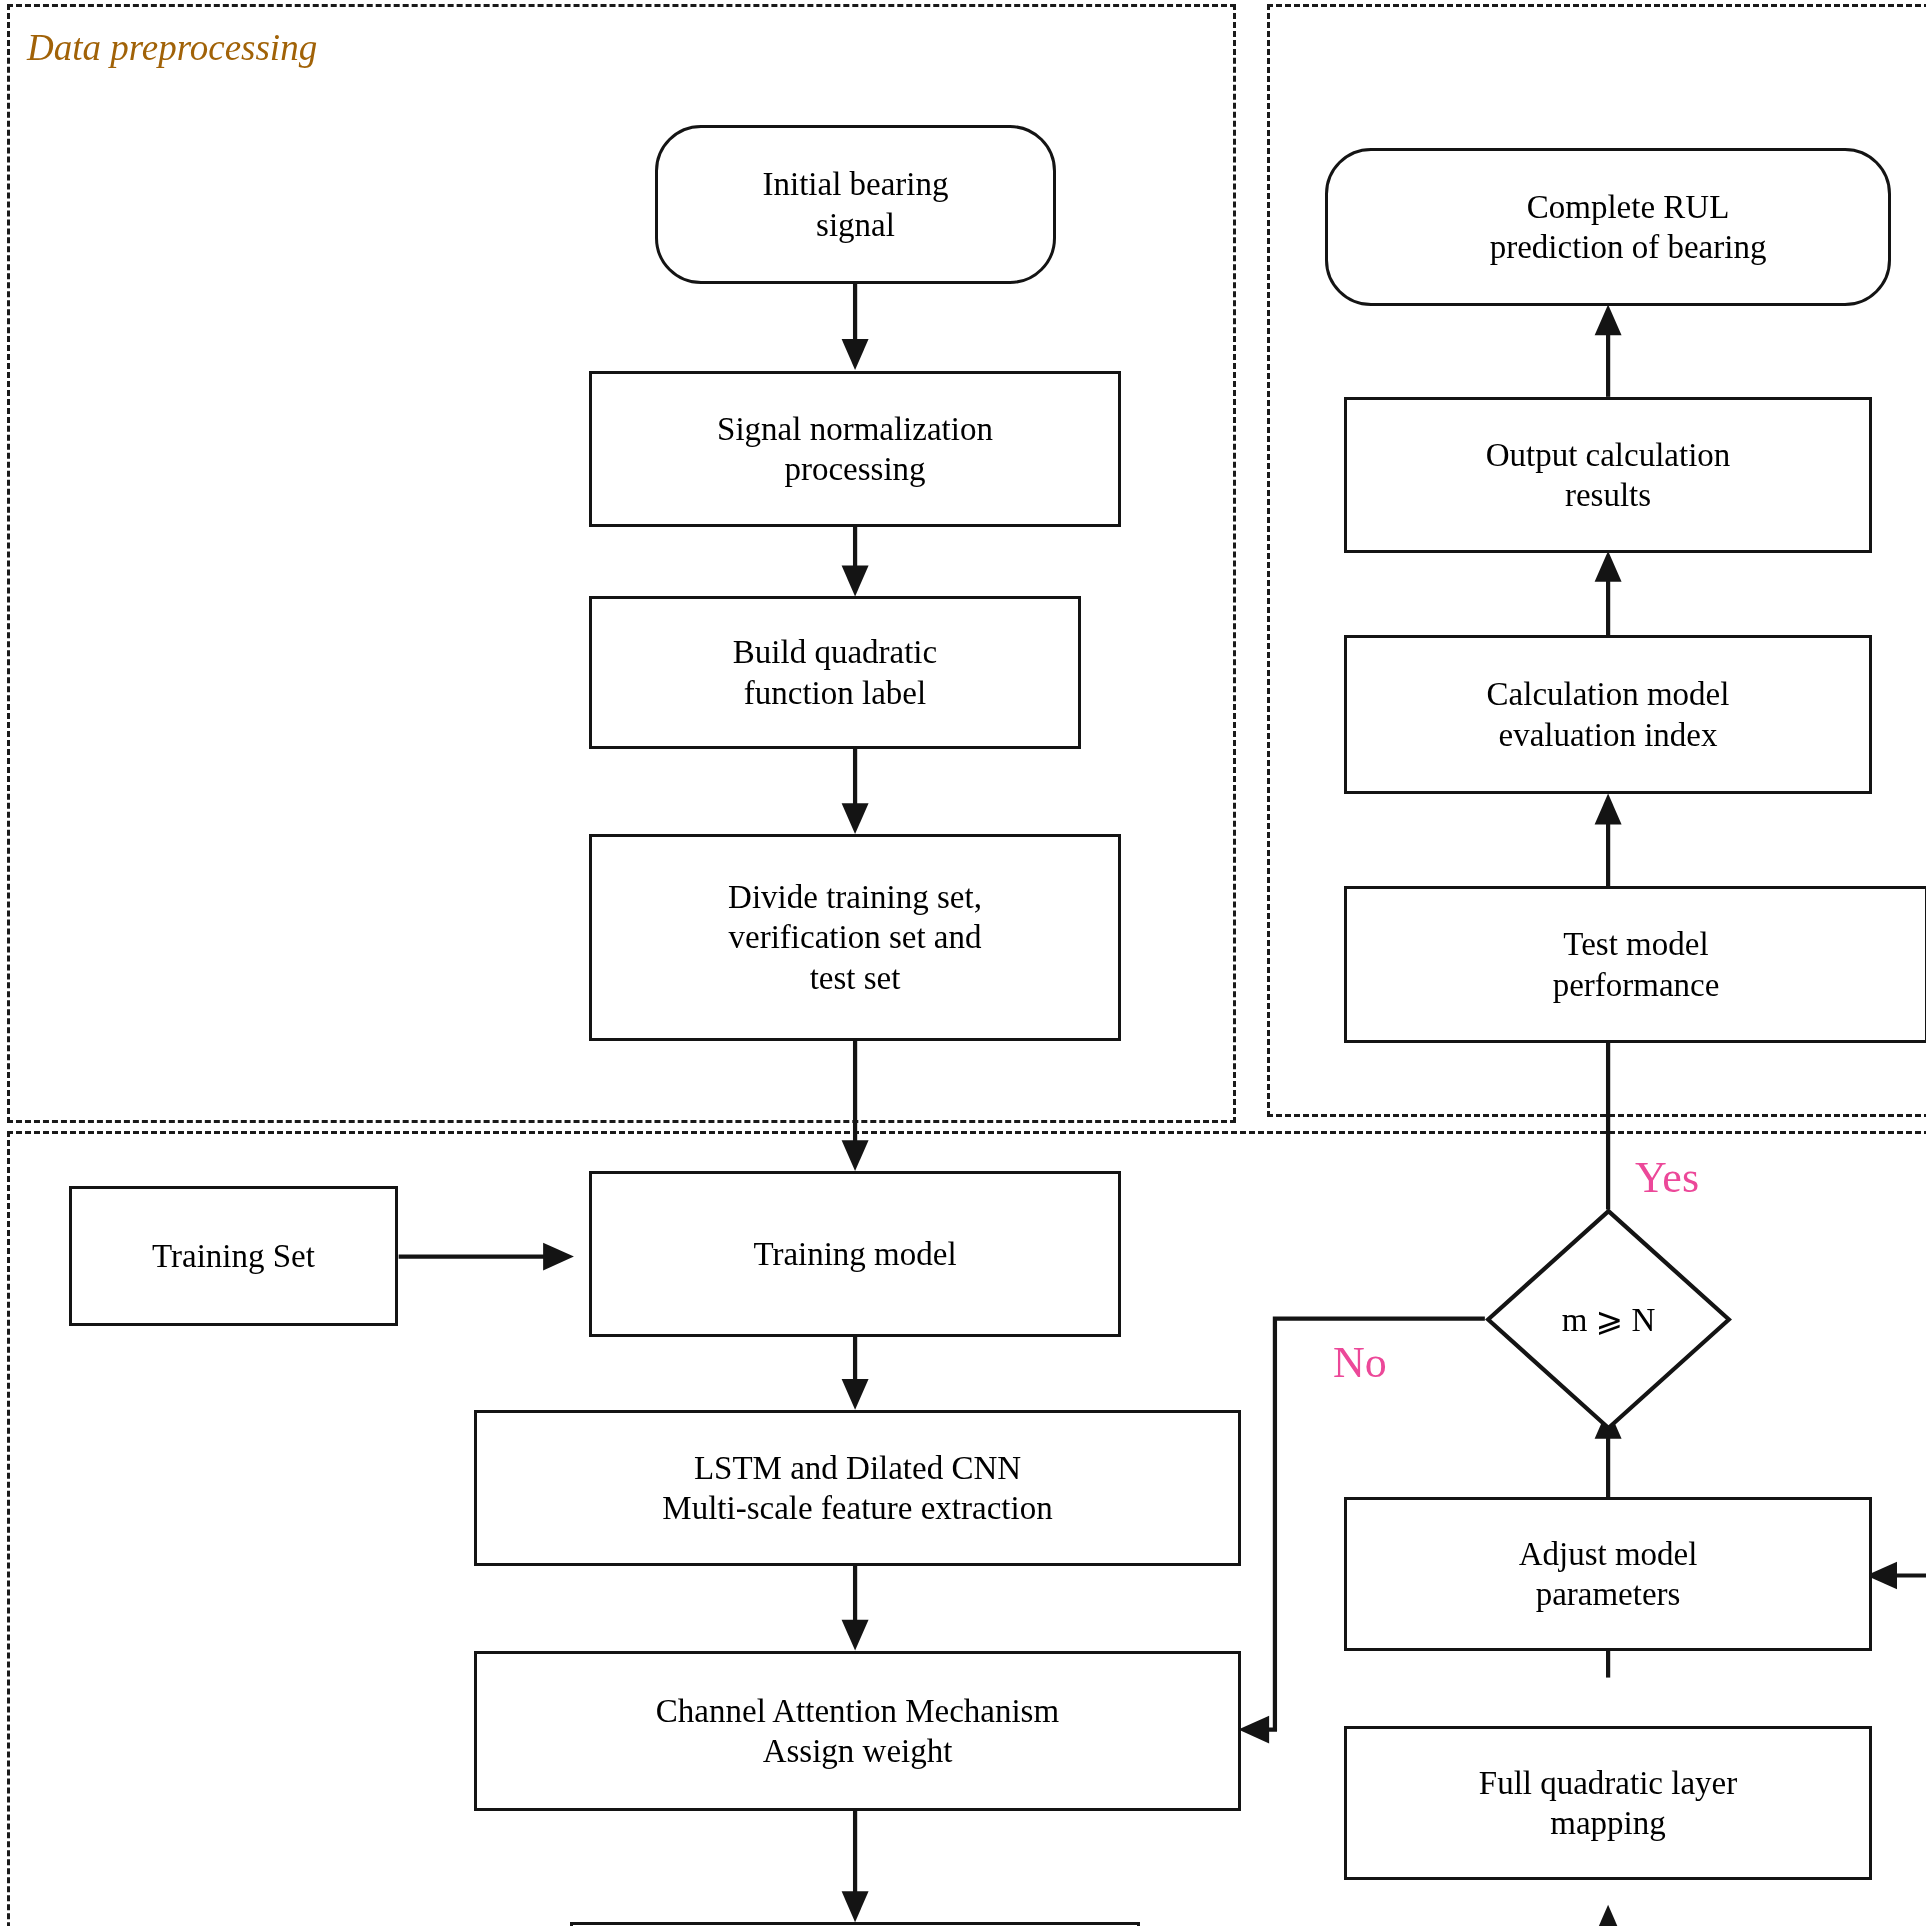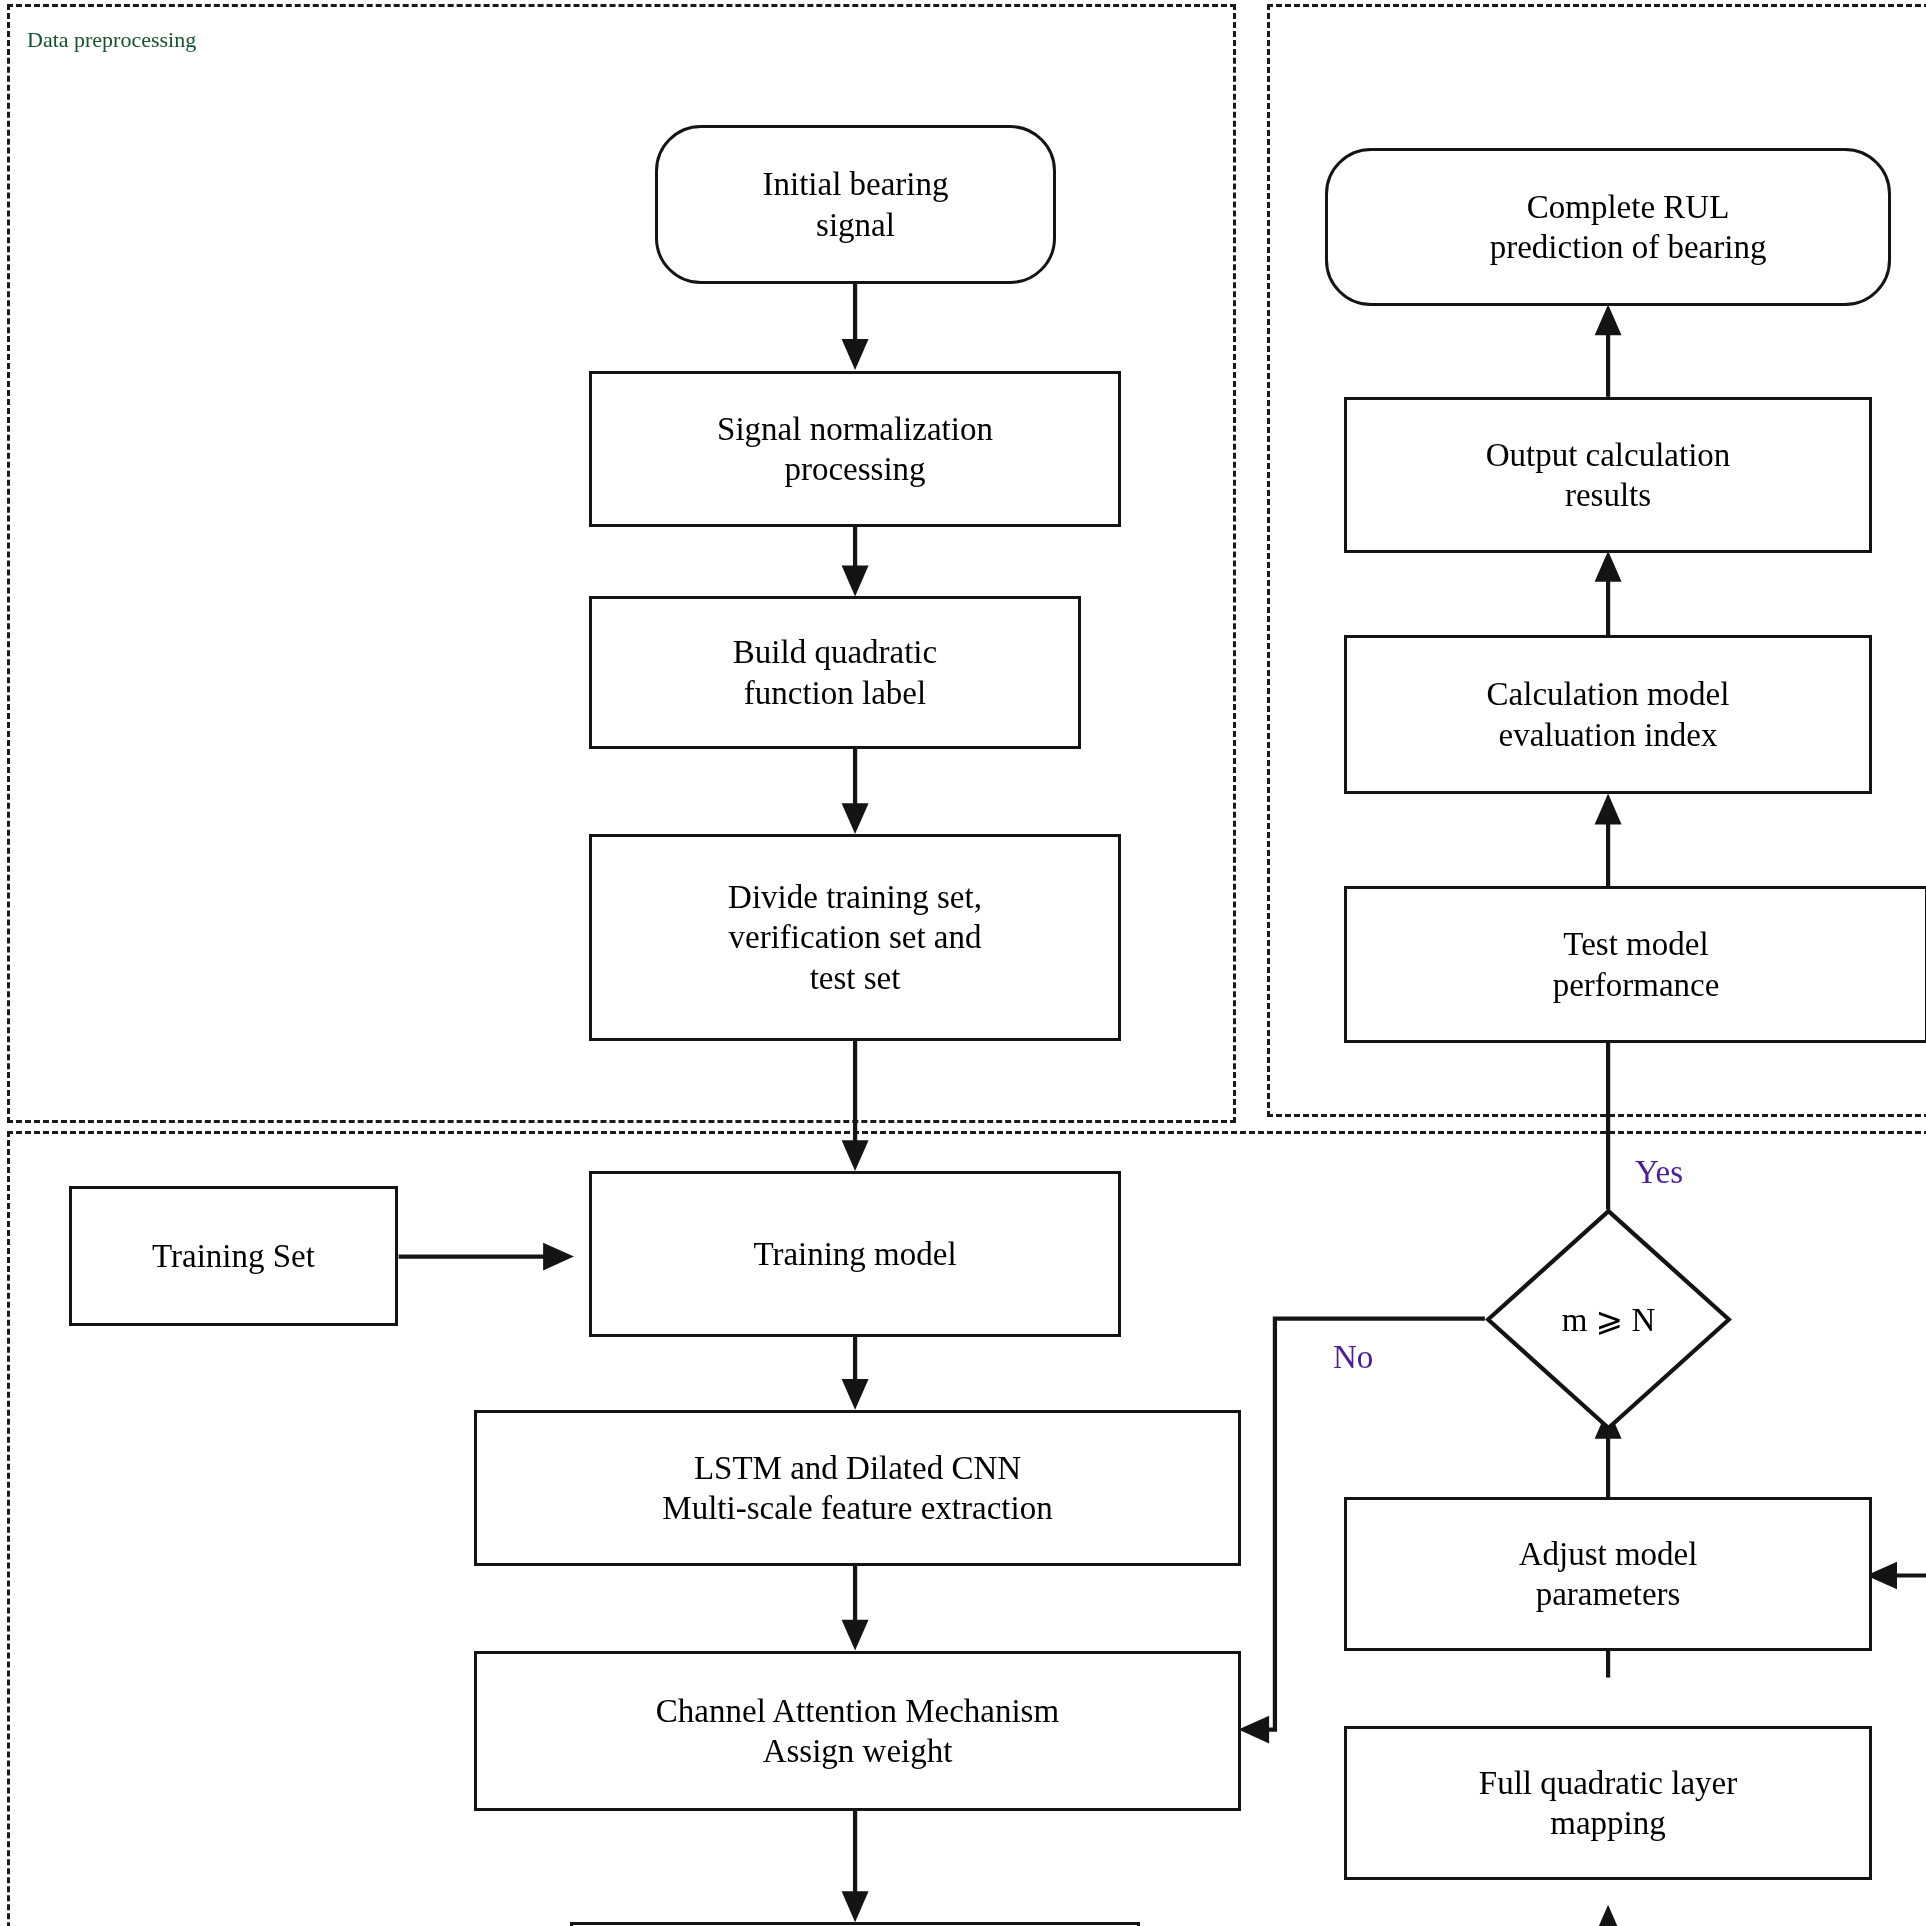--- a/index.html
+++ b/index.html
@@ -12,24 +12,25 @@
     overflow:hidden;
   }
   .region{
     position:absolute;
     border:3.5px dashed #1a1a1a;
     box-sizing:border-box;
     background:transparent;
   }
   .region-label{
     position:absolute;
-    font-size:22px;
-    color:#14532d;
+    font-size:37px;
+    color:#a16207;
     white-space:nowrap;
     line-height:1;
+    font-style:italic;
   }
   .node{
     position:absolute;
     box-sizing:border-box;
     border:3.5px solid #141414;
     background:#ffffff;
     display:flex;
     align-items:center;
     justify-content:center;
     text-align:center;
@@ -53,22 +54,22 @@
   .diamond .dlabel{
     position:absolute;
     left:0;top:0;right:0;bottom:0;
     display:flex;align-items:center;justify-content:center;
     font-size:33px;
     color:#000000;
     white-space:nowrap;
   }
   .edge-label{
     position:absolute;
-    font-size:33px;
-    color:#4c1d95;
+    font-size:44px;
+    color:#ec4899;
     white-space:nowrap;
     line-height:1;
   }
   svg.wires{
     position:absolute;
     left:0;top:0;
     width:2494px;
     height:2257px;
     pointer-events:none;
   }

